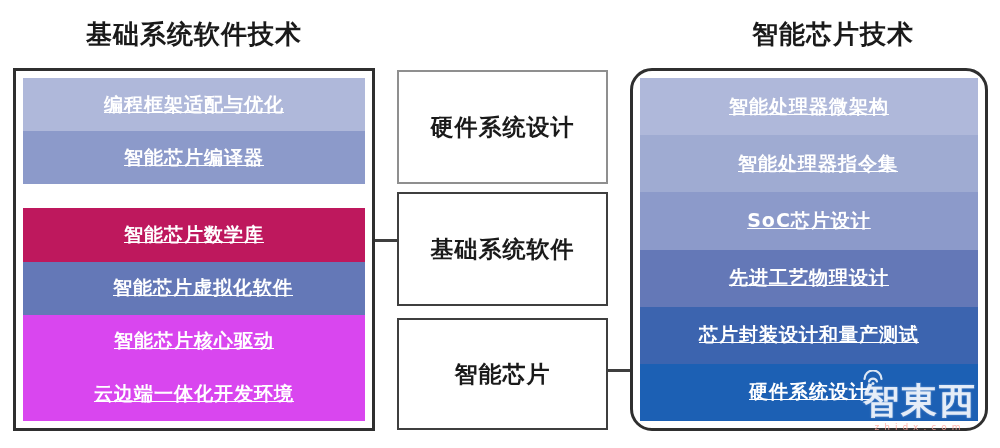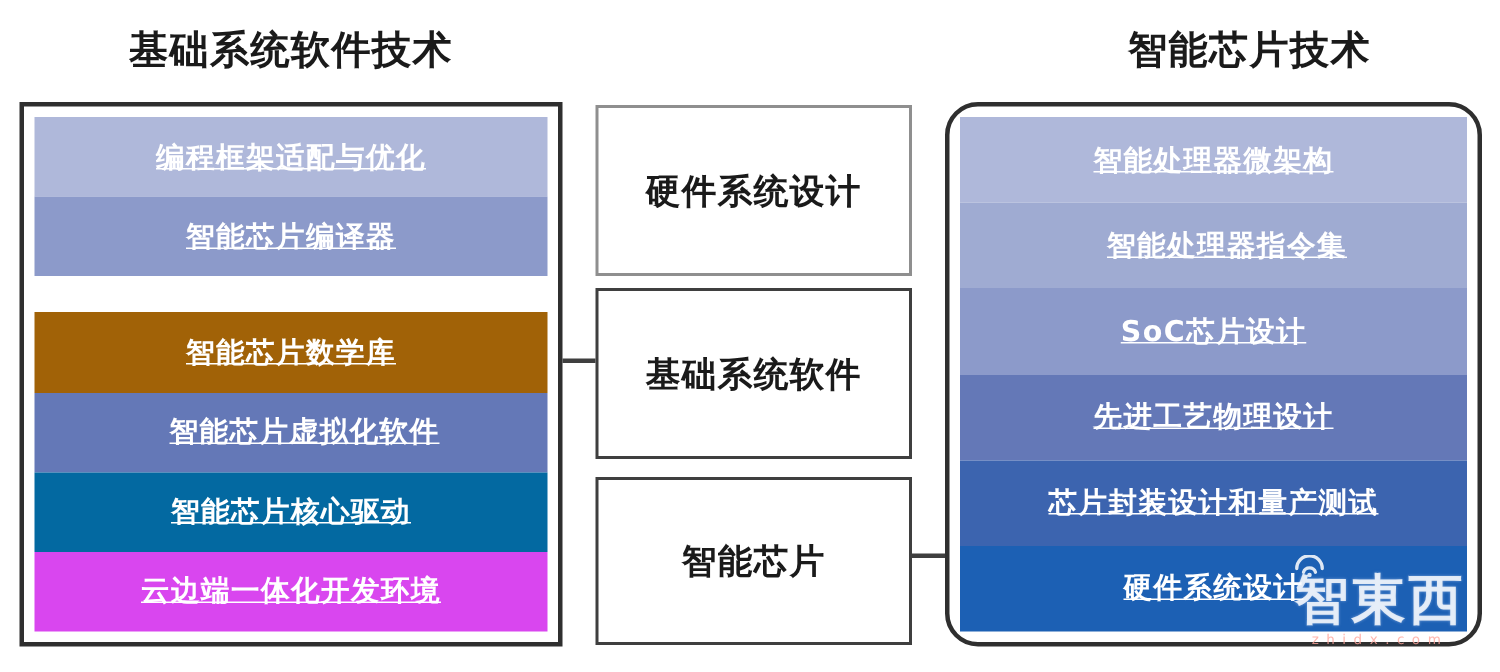--- a/index.html
+++ b/index.html
@@ -60,23 +60,23 @@
 <body>
 
 <div class="stage">
 
   <div class="col-title left">基础系统软件技术</div>
   <div class="col-title right">智能芯片技术</div>
 
   <div class="panel left">
     <div class="bar" style="background: rgb(175, 184, 218);">编程框架适配与优化</div>
     <div class="bar" style="background: rgb(140, 154, 202);">智能芯片编译器</div>
-    <div class="bar" style="background: #a16207; margin-top: 24px;">智能芯片数学库</div>
+    <div class="bar" style="background: #be185d; margin-top: 24px;">智能芯片数学库</div>
     <div class="bar" style="background: rgb(100, 120, 183); padding-left: 18px;">智能芯片虚拟化软件</div>
-    <div class="bar" style="background: #0369a1;">智能芯片核心驱动</div>
+    <div class="bar" style="background: #d946ef;">智能芯片核心驱动</div>
     <div class="bar" style="background: #d946ef;">云边端一体化开发环境</div>
   </div>
 
   <div class="mid-box b1">硬件系统设计</div>
   <div class="mid-box b2">基础系统软件</div>
   <div class="mid-box b3">智能芯片</div>
 
   <div class="connector c1"></div>
   <div class="connector c2"></div>
 

